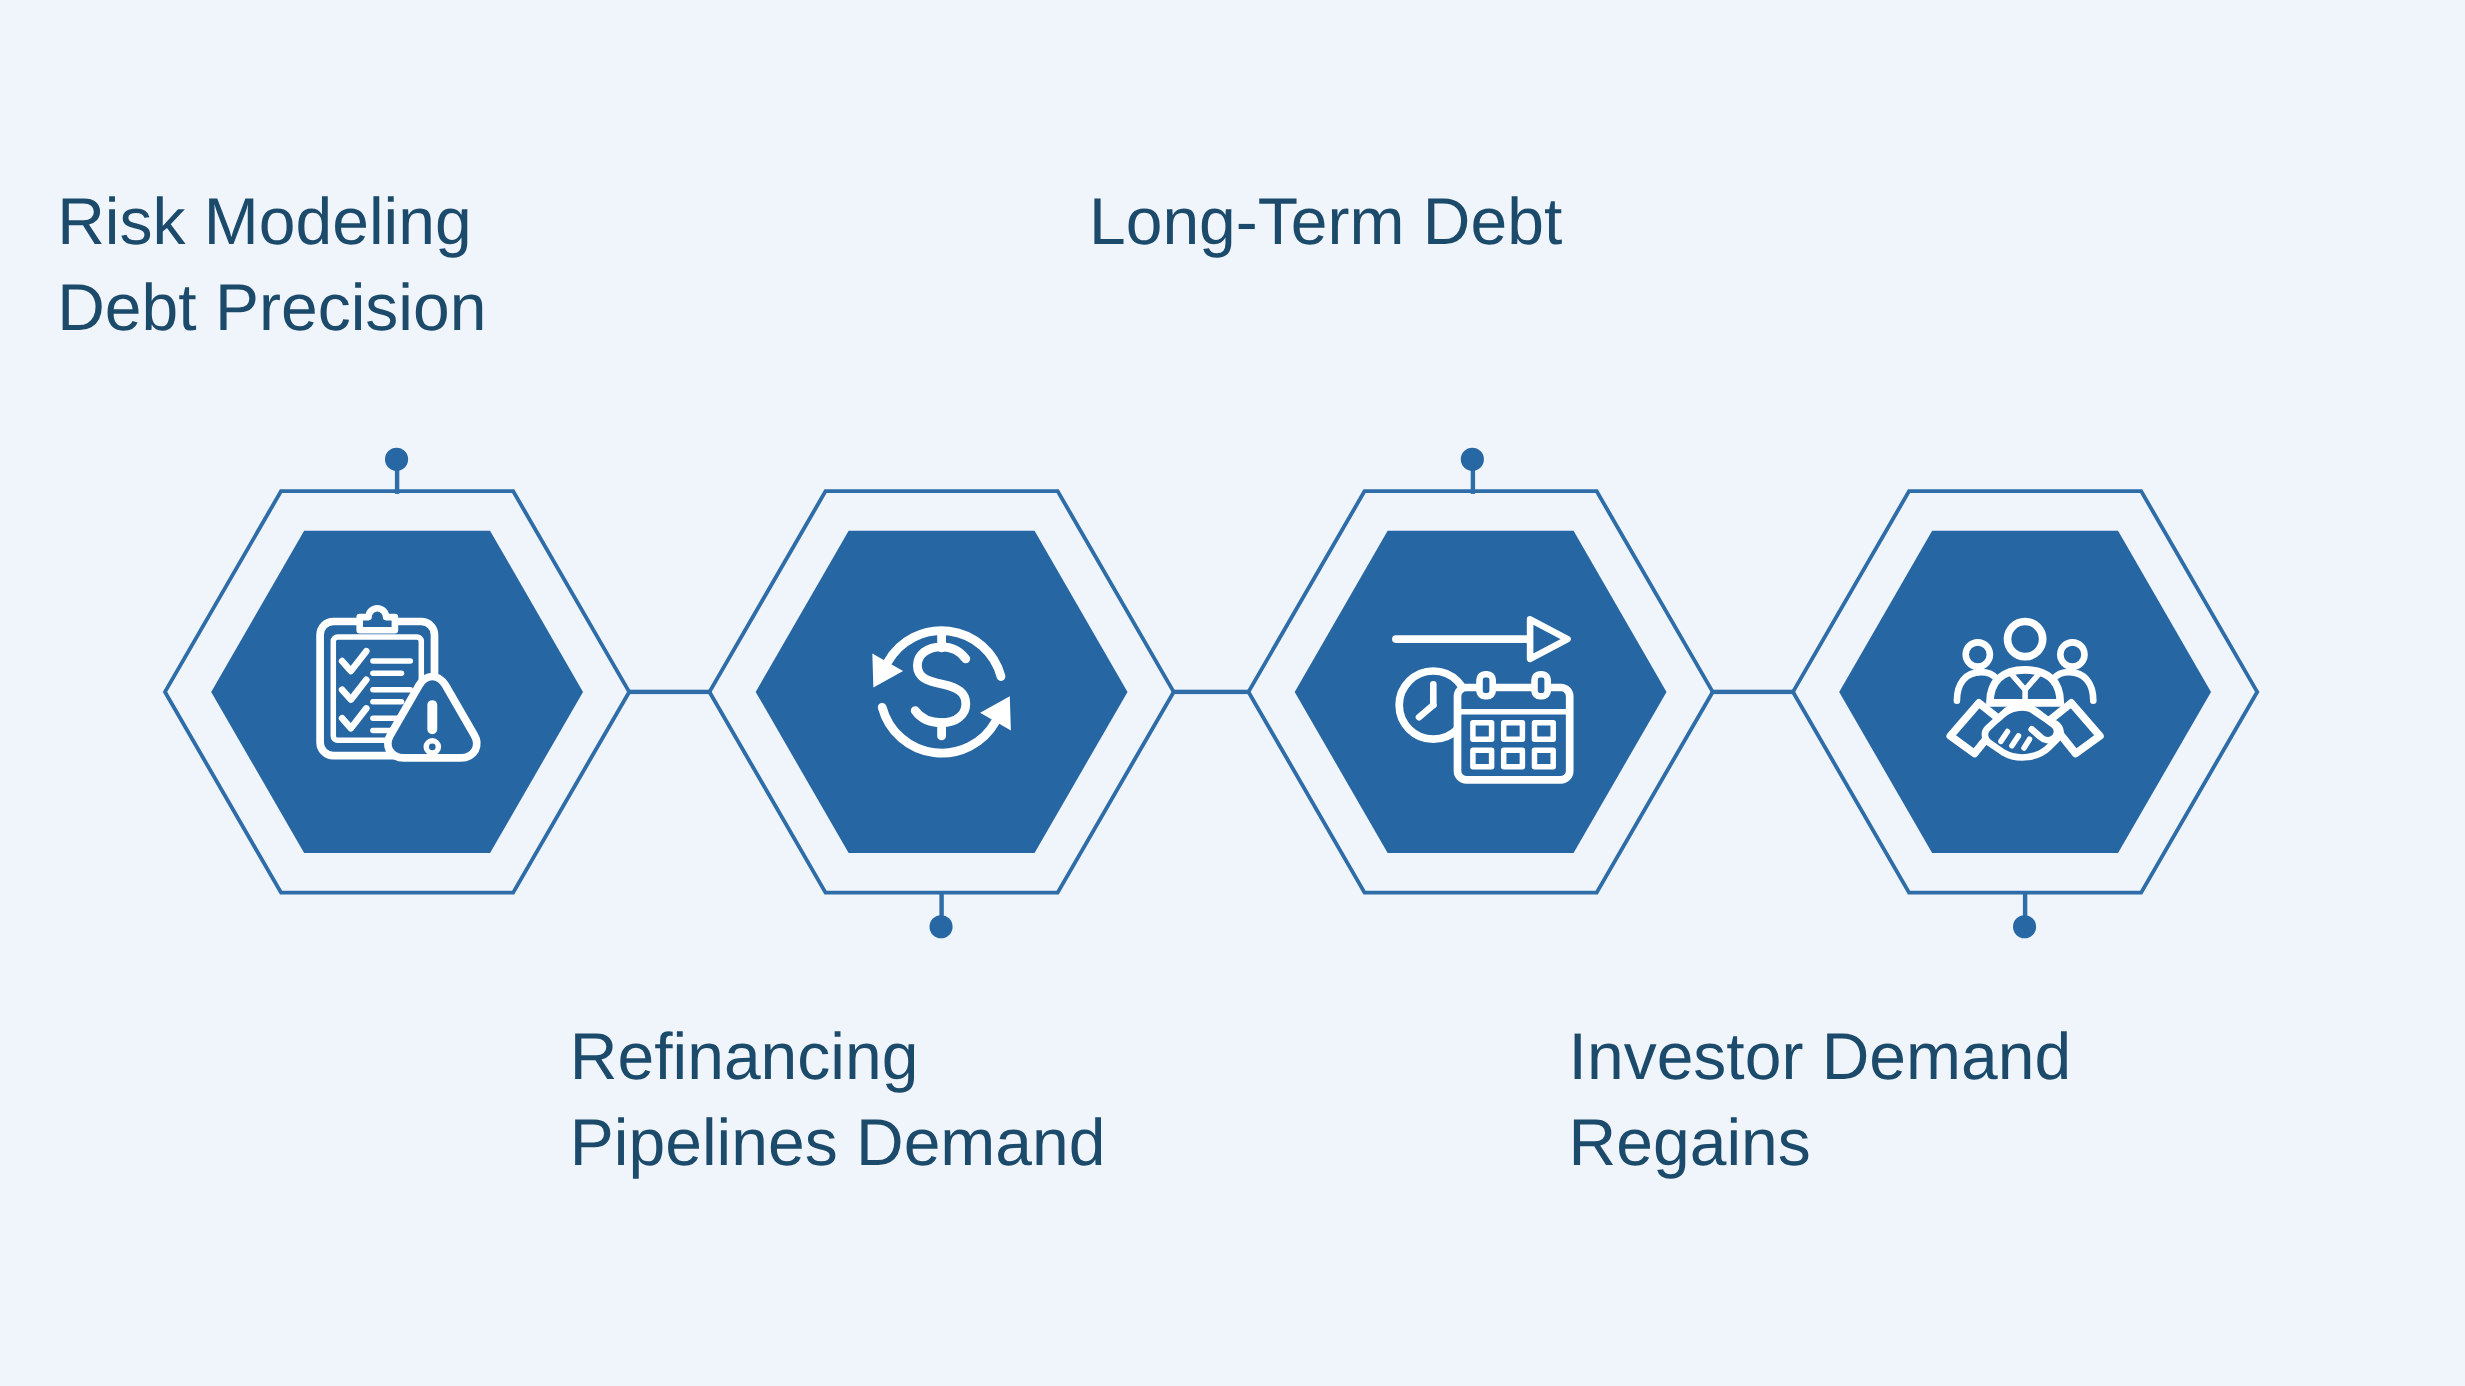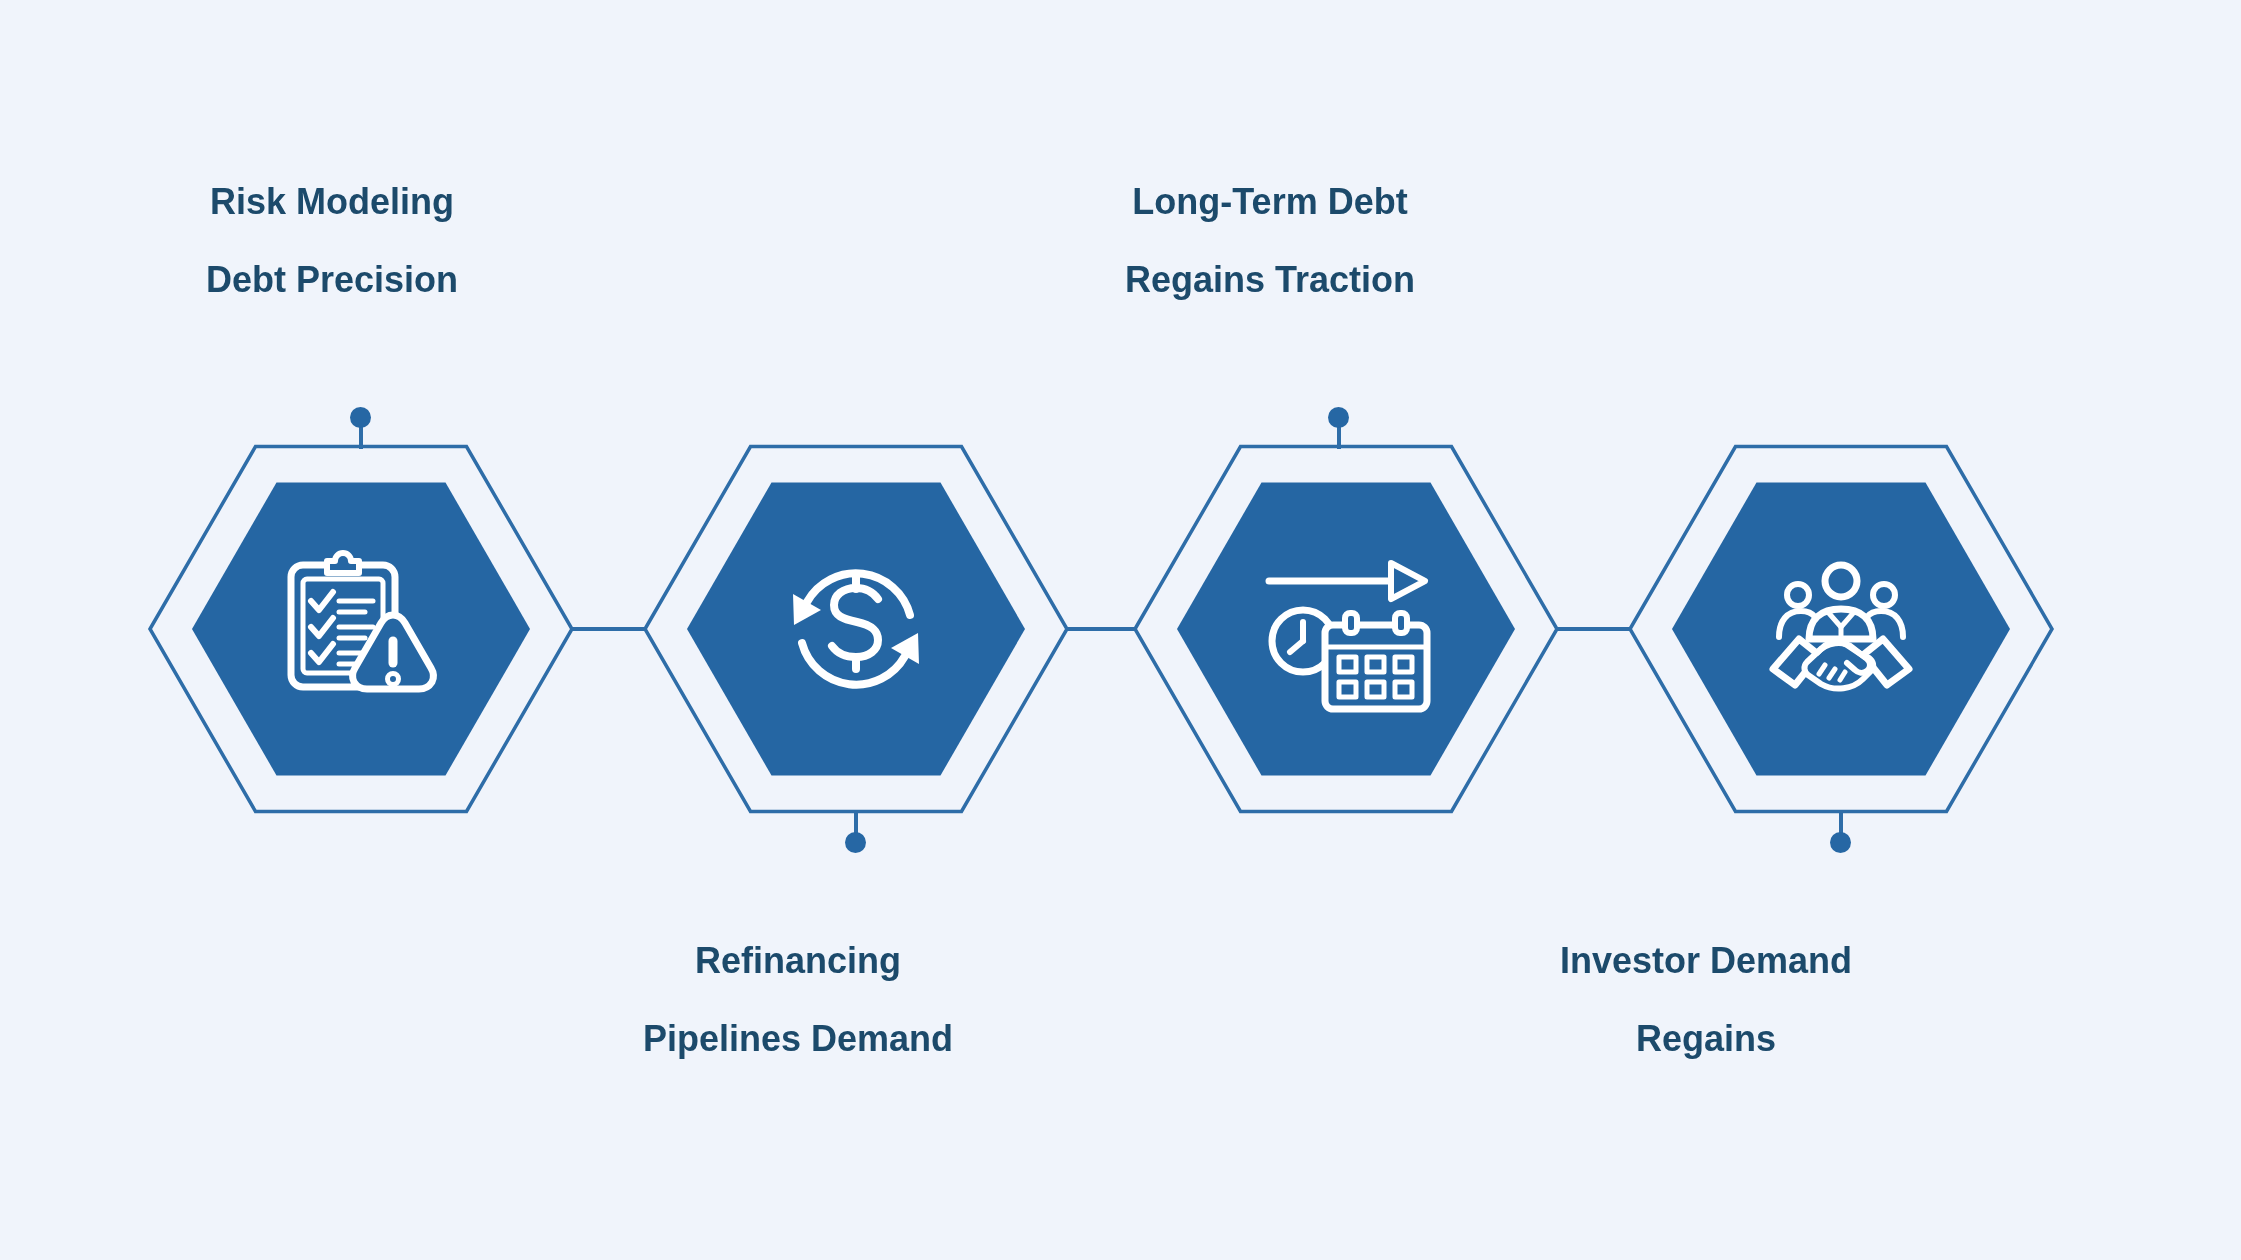--- a/index.html
+++ b/index.html
@@ -6,24 +6,24 @@
   .canvas{
     position:relative;
     width:2241px;height:1260px;
     background:#f0f4fb;
     font-family:"Liberation Sans", sans-serif;
     overflow:hidden;
   }
   .step-label{
     position:absolute;
     width:560px;
-    text-align:center;
+    text-align:left;
     color:#1c4a6b;
-    font-size:36px;
-    font-weight:700;
+    font-size:60px;
+    font-weight:400;
     line-height:78px;
     letter-spacing:0;
   }
   .step-label.pos-0{left:52px;top:163px;}
   .step-label.pos-1{left:518px;top:922px;}
   .step-label.pos-2{left:990px;top:163px;}
   .step-label.pos-3{left:1426px;top:922px;}
 
   .hex-svg{position:absolute;width:430px;height:374px;top:442px;}
   .hex-svg.hx-0{left:146px;}
@@ -65,21 +65,20 @@
   <div class="step-label pos-0">
     <div>Risk Modeling</div>
     <div>Debt Precision</div>
   </div>
   <div class="step-label pos-1">
     <div>Refinancing</div>
     <div>Pipelines Demand</div>
   </div>
   <div class="step-label pos-2">
     <div>Long-Term Debt</div>
-    <div>Regains Traction</div>
   </div>
   <div class="step-label pos-3">
     <div>Investor Demand</div>
     <div>Regains</div>
   </div>
 
   <div class="connector c-0"></div>
   <div class="connector c-1"></div>
   <div class="connector c-2"></div>
 

